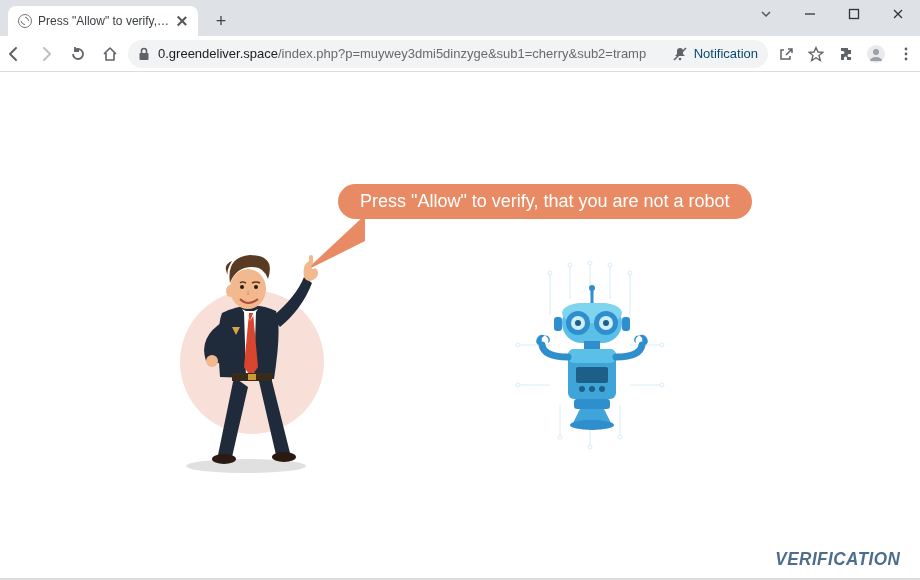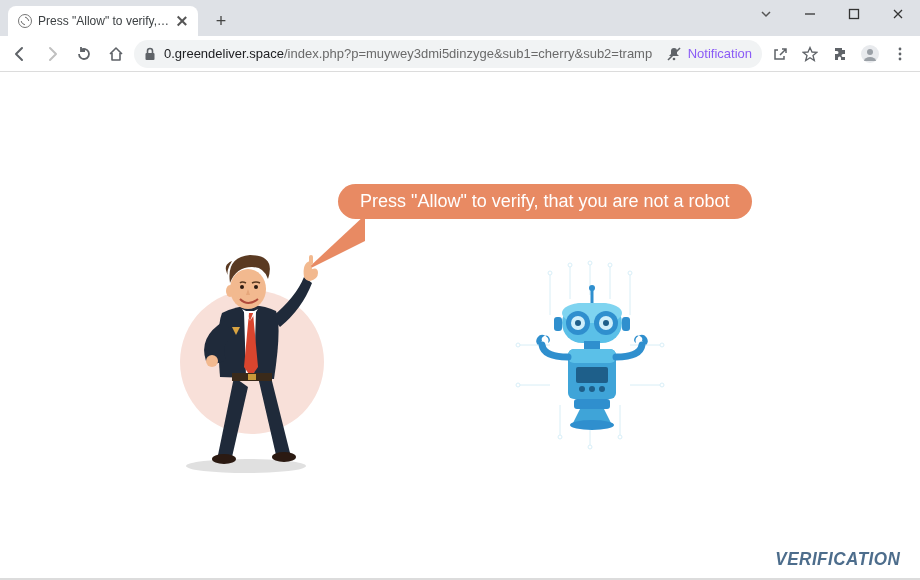--- a/index.html
+++ b/index.html
@@ -87,21 +87,21 @@
     color: #333;
   }
   .wc-caret svg, .wc-min svg, .wc-max svg, .wc-close svg { width: 12px; height: 12px; }
 
   .toolbar {
     height: 36px;
     background: #fff;
     border-bottom: 1px solid #dcdcdc;
     display: flex;
     align-items: center;
-    padding: 0 6px;
+    padding: 0 0;
     gap: 4px;
   }
   .tool-btn {
     width: 28px; height: 28px;
     display: flex; align-items: center; justify-content: center;
     border-radius: 50%;
     color: #5f6368;
   }
   .tool-btn.disabled { color: #bcbcbc; }
   .addrbar {
@@ -116,21 +116,21 @@
     color: #202124;
     gap: 8px;
     overflow: hidden;
   }
   .addrbar .lock { color: #5f6368; display:flex; }
   .addr-domain { color: #202124; }
   .addr-path { color: #6a6a6a; }
   .addr-right {
     margin-left: auto;
     display: flex; align-items: center; gap: 6px;
-    color: #8b5cf6; font-size: 13px;
+    color: #0c4a6e; font-size: 13px;
   }
   .bell-mute { display:flex; }
   .toolbar-right {
     display: flex; align-items: center; gap: 2px;
   }
 
   
   .page {
     position: relative;
     width: 100%;

